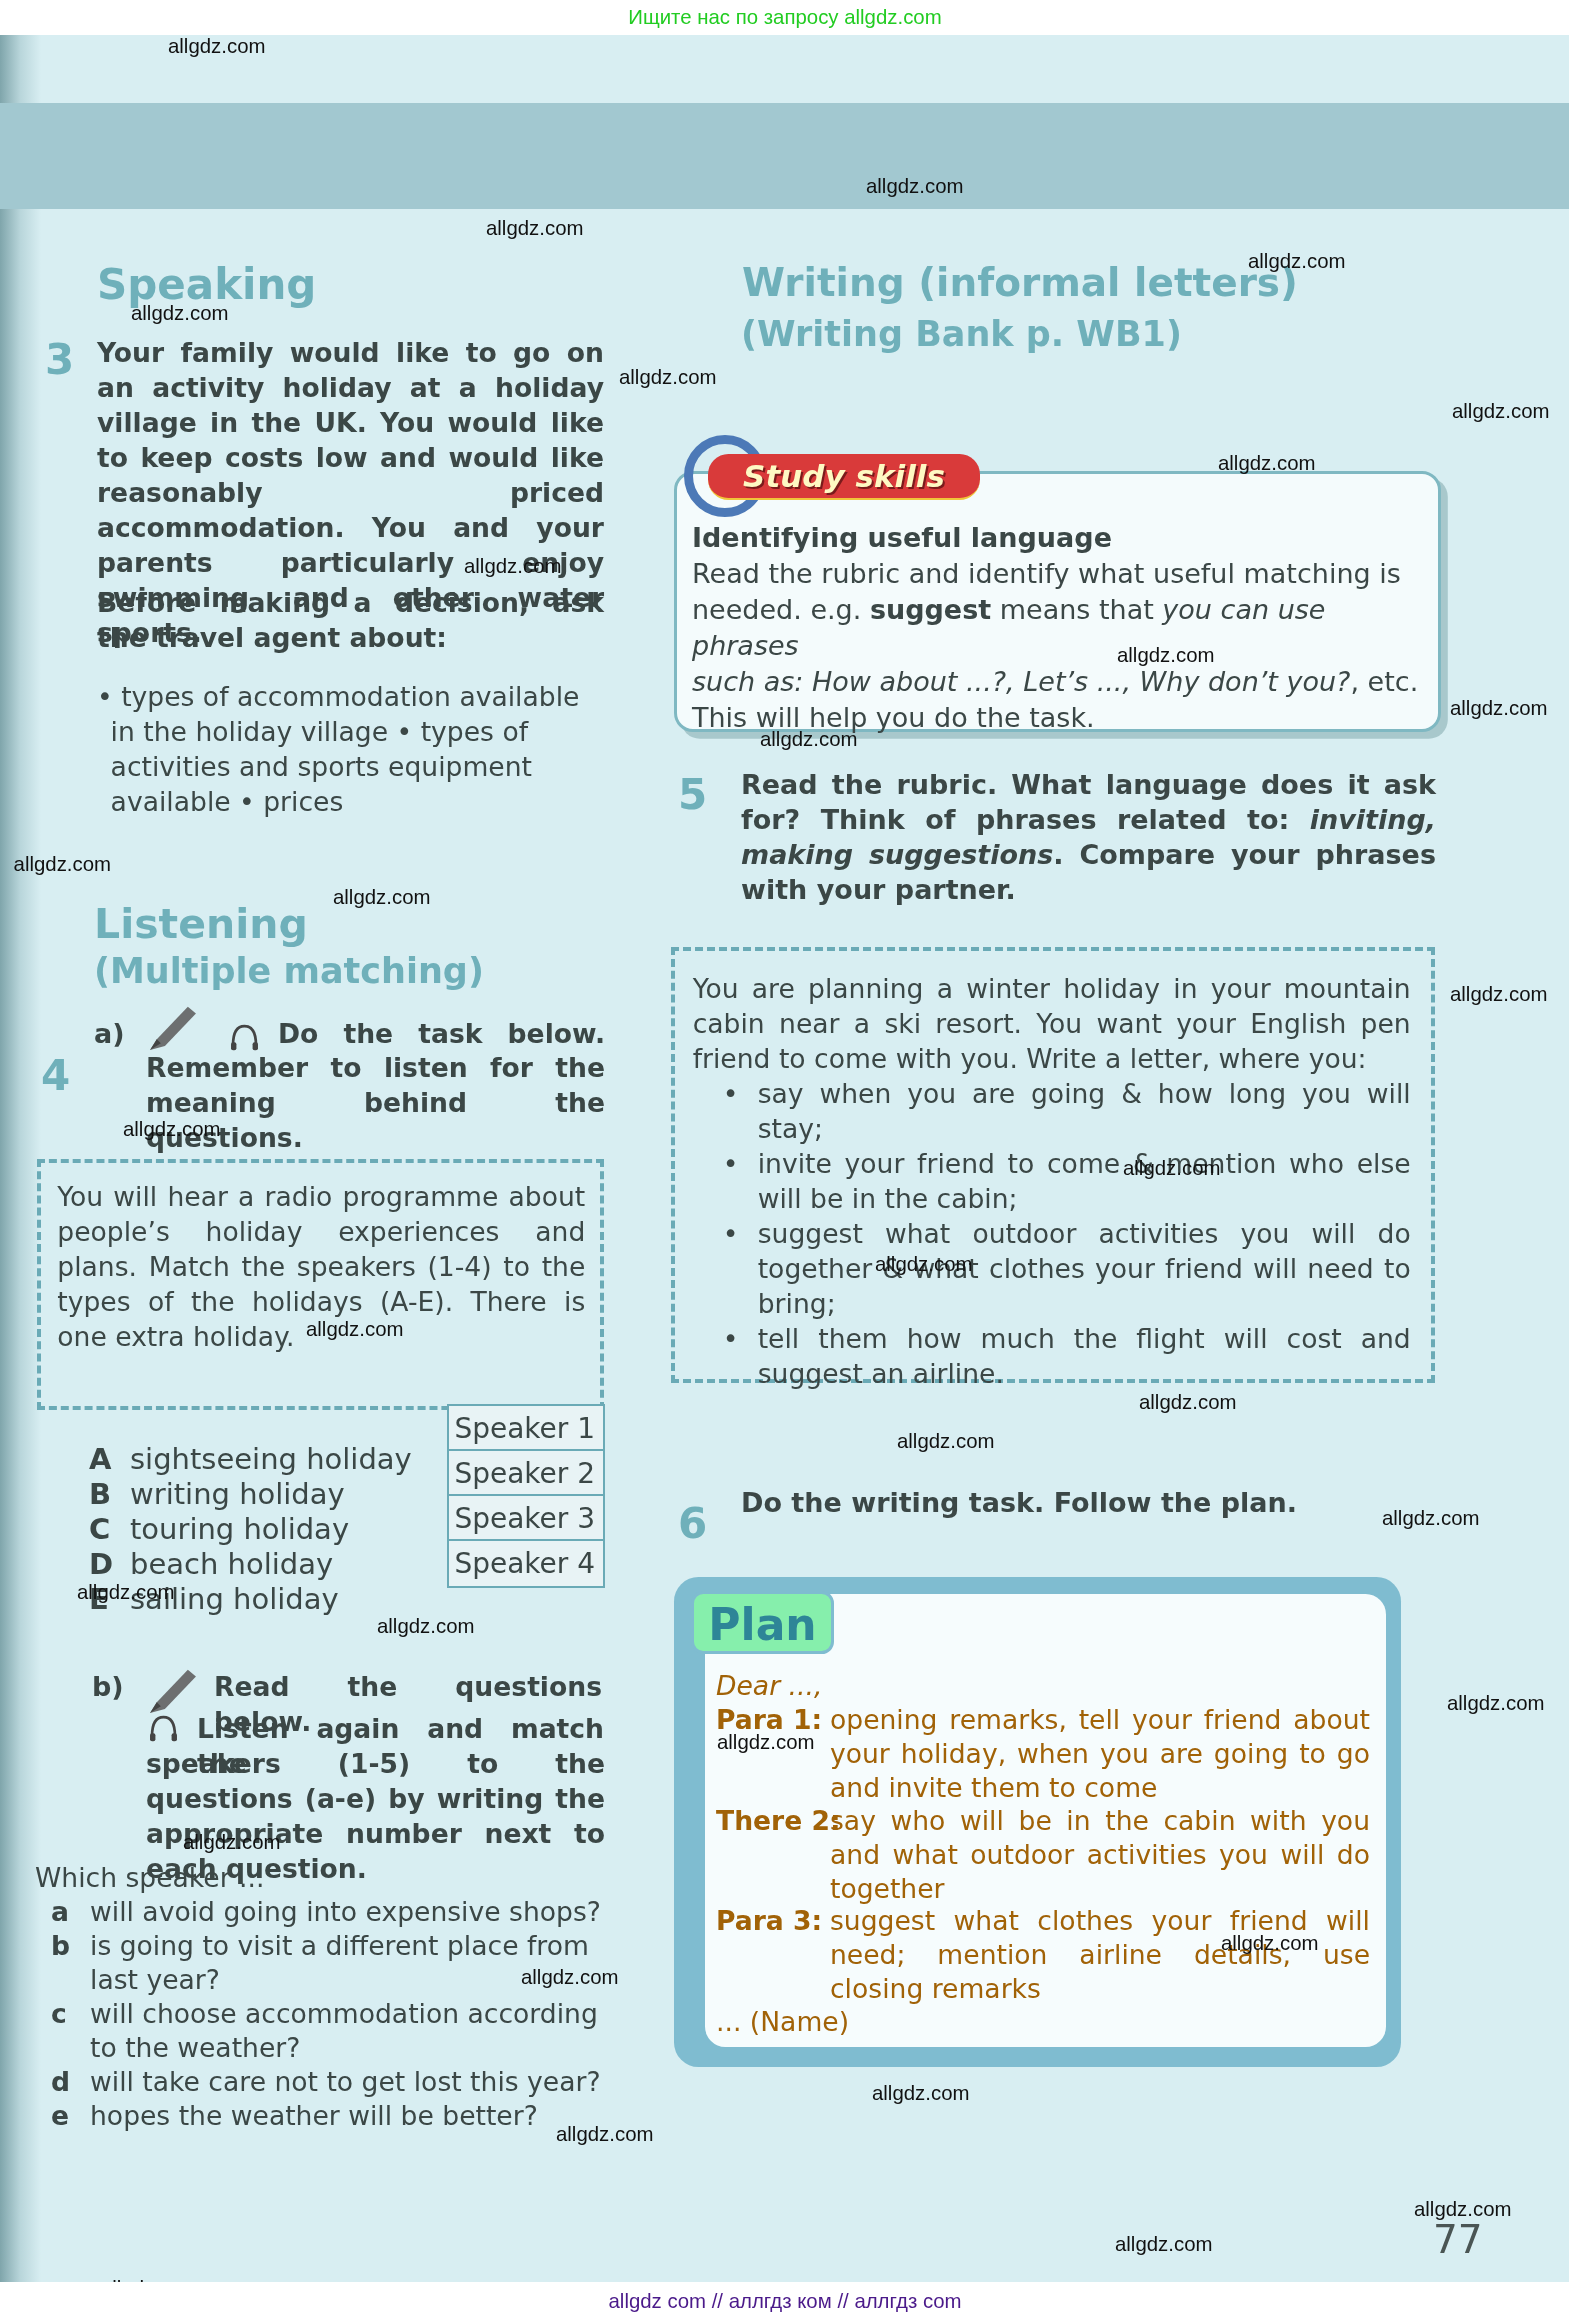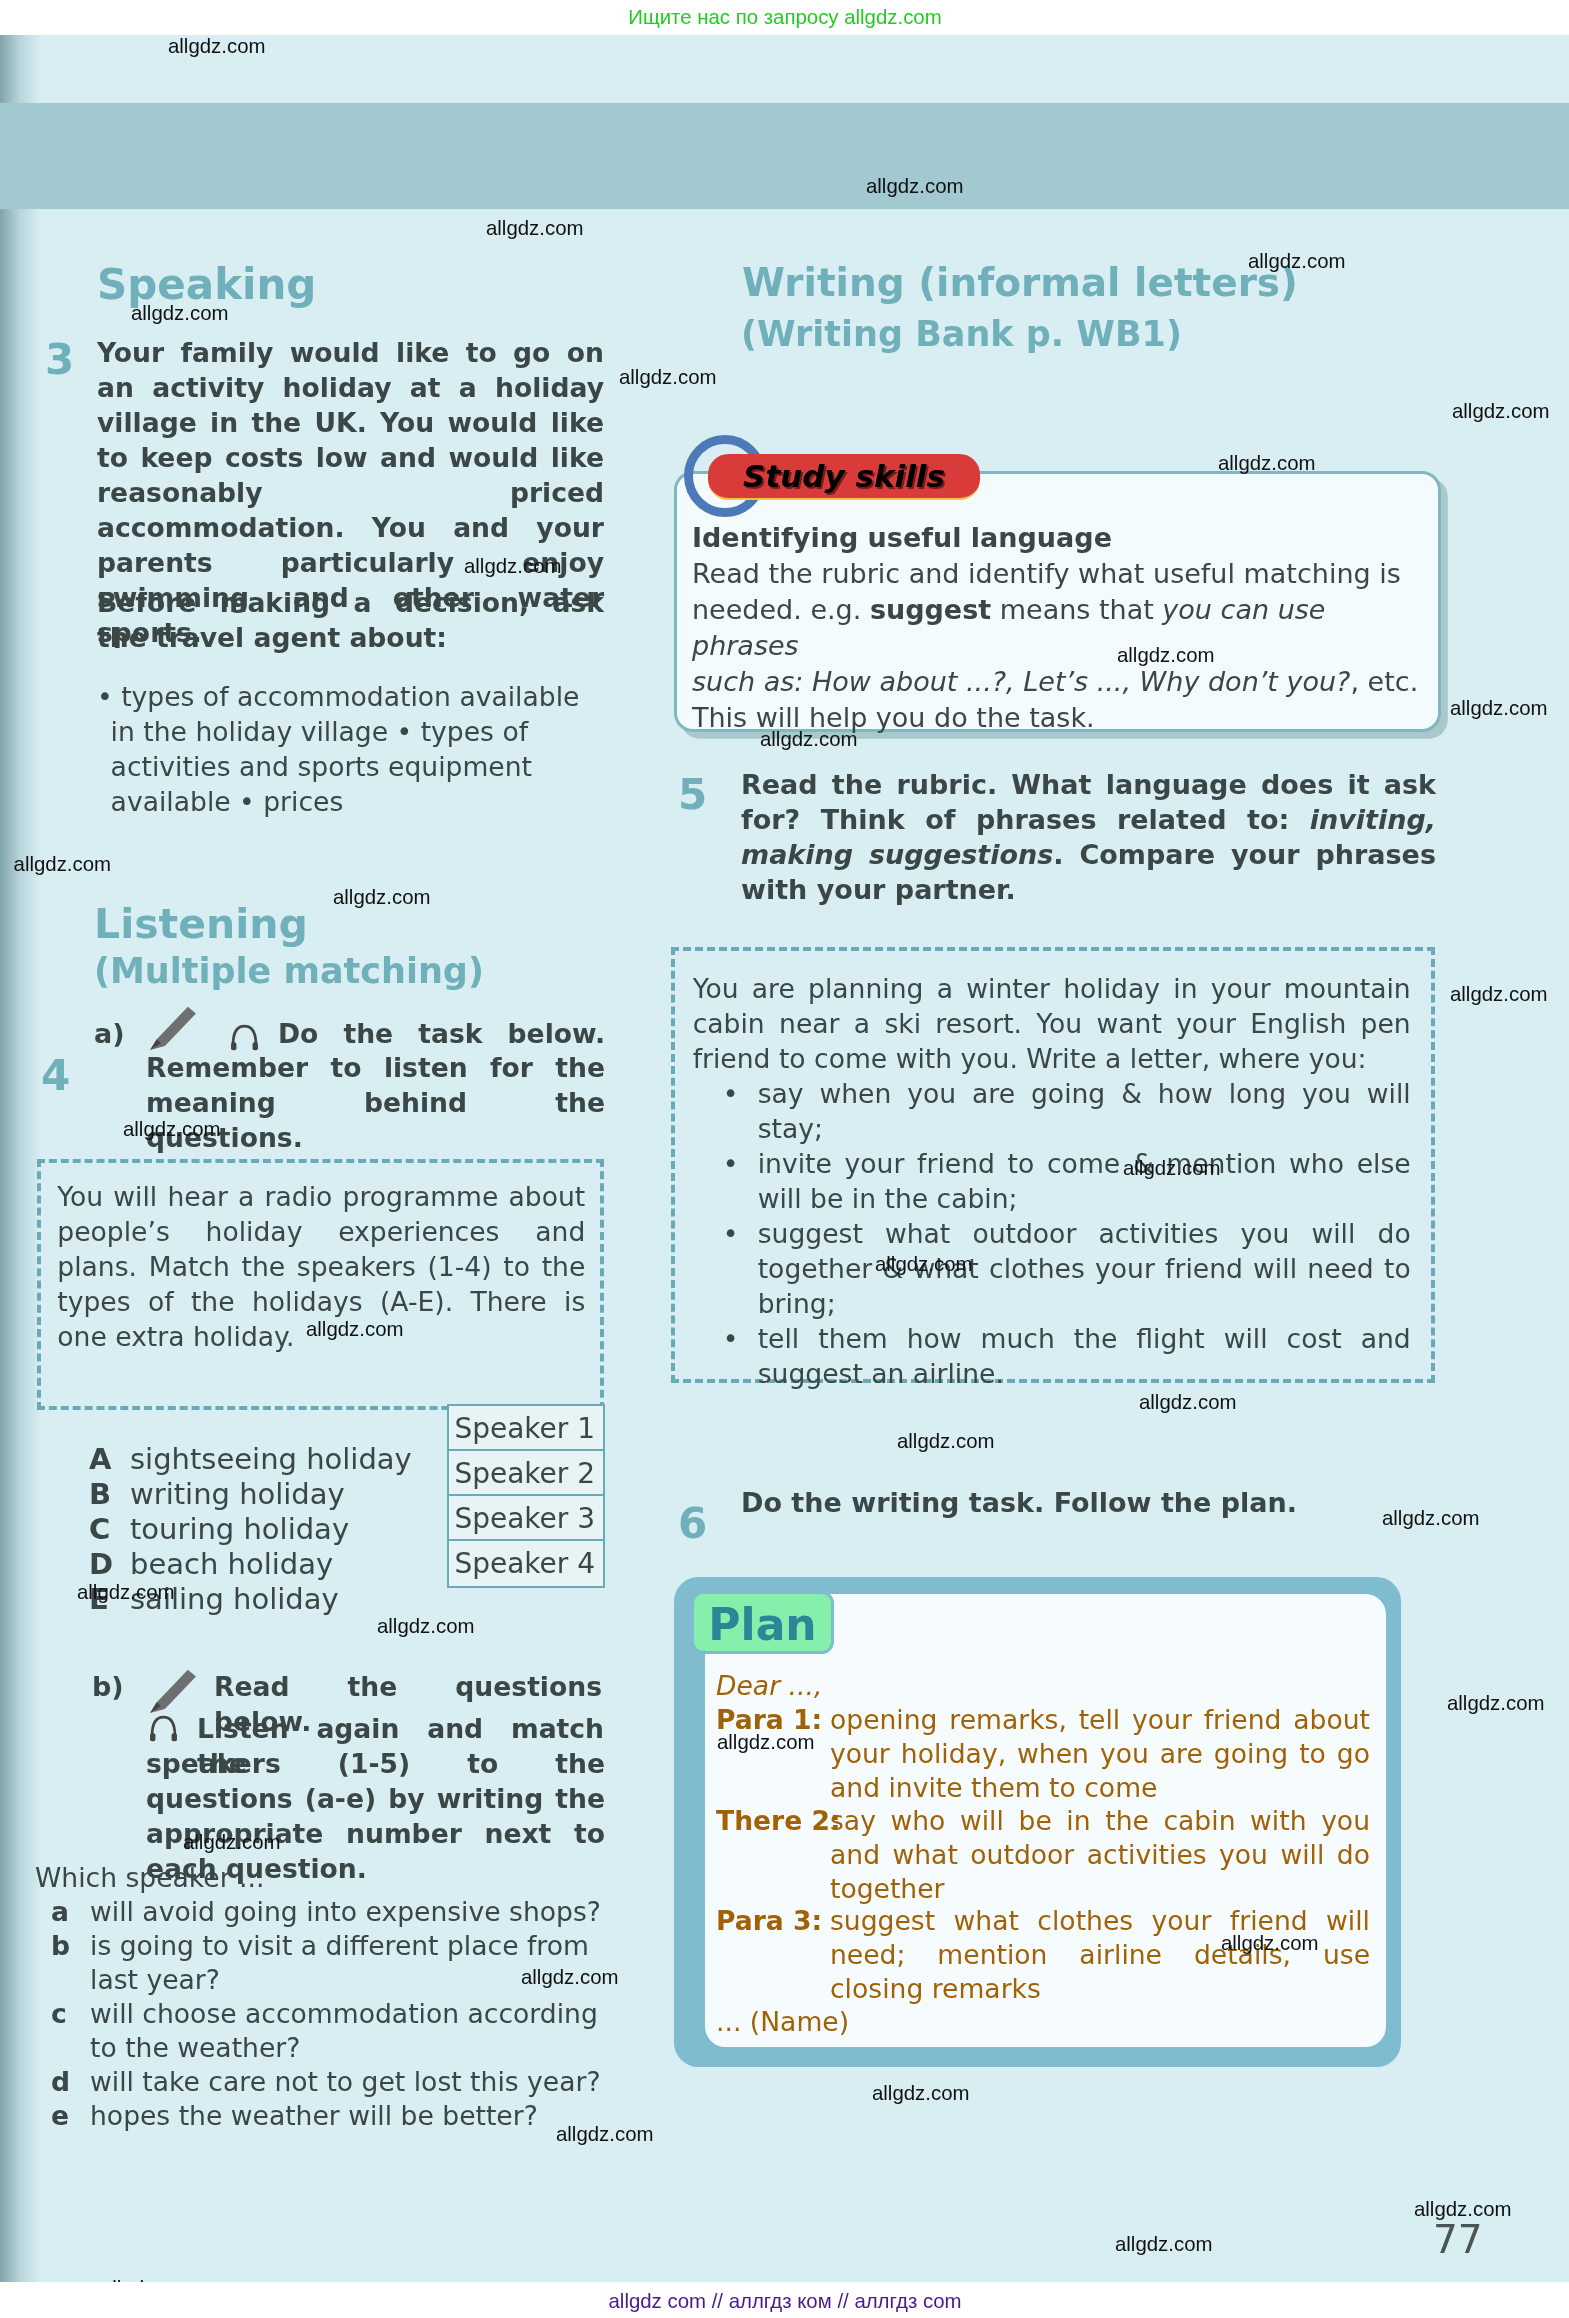--- a/index.html
+++ b/index.html
@@ -15,21 +15,21 @@
   .num { position:absolute; font-family:"DejaVu Sans", sans-serif; font-size:42px; color:#6fb0ba; font-weight:bold; }
   .txt { position:absolute; font-size:26.6px; line-height:35px; color:#3b4746; text-align:justify; }
   .bold { font-weight:bold; }
   .dash-box { position:absolute; border:4.8px dashed #6aaab6; box-sizing:border-box; }
   .speaker-table { position:absolute; border:2.7px solid #6aaab6; background:#e8f3f5; }
   .speaker-cell { height:45px; border-bottom:2.7px solid #6aaab6; font-size:28px; line-height:45px; padding-left:5.4px; color:#3b4746; box-sizing:border-box; }
   .speaker-cell:last-child { border-bottom:none; }
   .list-letter { display:inline-block; width:41px; font-weight:bold; }
   .study-box { position:absolute; left:674px; top:436px; width:761px; height:255px; background:#f4fbfc; border:3.4px solid #7fb8c2; border-radius:19px; box-shadow:6.8px 6.8px 0 #a8c8cc; }
   .study-ring { position:absolute; left:684px; top:400px; width:82px; height:82px; border-radius:50%; border:9.5px solid #4c79b7; box-sizing:border-box; }
-  .study-pill { position:absolute; left:708px; top:419px; width:272px; height:44px; background:#d93a3a; border-radius:20.4px; color:#000000; font-weight:bold; font-style:italic; font-size:31px; line-height:44px; text-align:center; text-shadow:2px 2px 0 #7a1b1b; border-bottom:2.7px solid #f0c53a; }
+  .study-pill { position:absolute; left:708px; top:419px; width:272px; height:44px; background:#d93a3a; border-radius:20.4px; color:#fef9c3; font-weight:bold; font-style:italic; font-size:31px; line-height:44px; text-align:center; text-shadow:2px 2px 0 #7a1b1b; border-bottom:2.7px solid #f0c53a; }
   .plan-outer { position:absolute; left:674px; top:1542px; width:727px; height:490px; background:#7fbcd0; border-radius:24.5px; }
   .plan-inner { position:absolute; left:705px; top:1559px; width:681px; height:453px; background:#f6fcfd; border-radius:20.4px; }
   .plan-badge { position:absolute; left:691px; top:1556px; width:143px; height:63px; background:#86efac; border:3.4px solid #7fbcd0; border-radius:12.3px; font-size:44px; font-weight:bold; color:#2e8597; line-height:61px; text-align:center; box-sizing:border-box; }
   .plan-row { position:absolute; font-size:26.6px; line-height:34px; color:#a16207; }
   .plan-label { position:absolute; font-weight:bold; }
   .plan-text { position:absolute; text-align:justify; }
   .icon { display:inline-block; vertical-align:middle; }
 </style>
 </head>
 <body>

